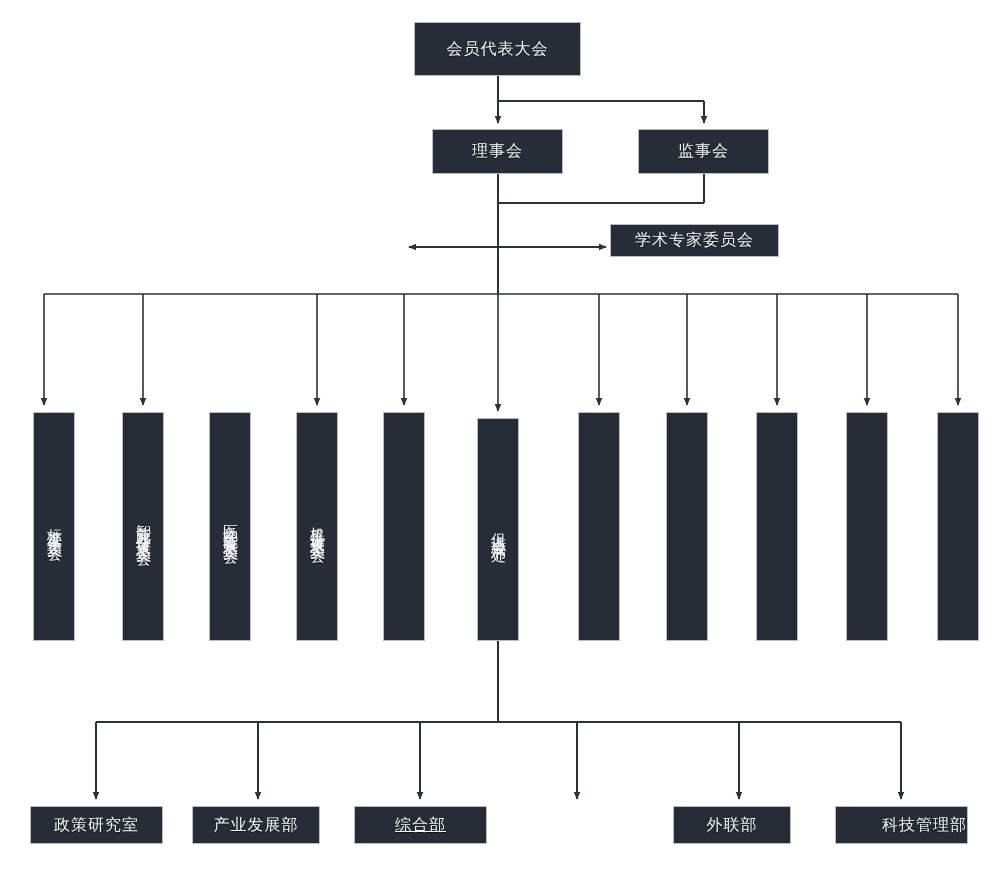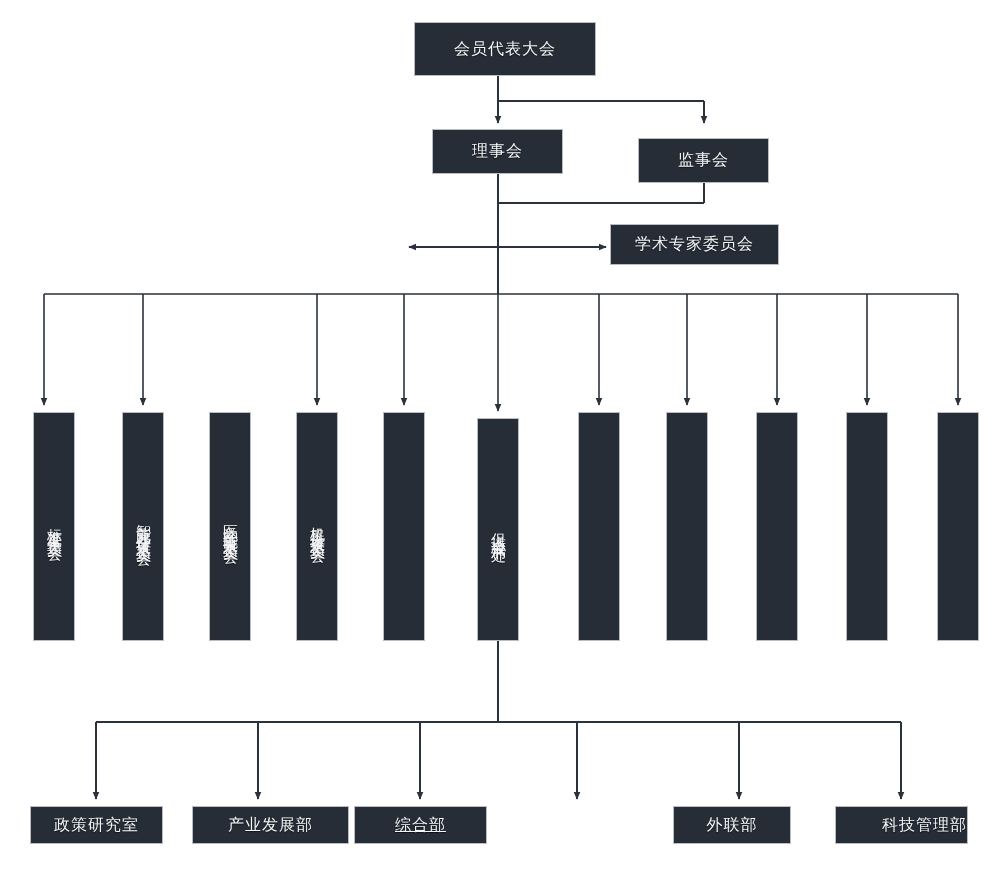--- a/index.html
+++ b/index.html
@@ -116,32 +116,32 @@
       <path d="M96,722 L901,722"></path>
       <path d="M96,722 L96,799" marker-end="url(#arrowhead)"></path>
       <path d="M258,722 L258,799" marker-end="url(#arrowhead)"></path>
       <path d="M420,722 L420,799" marker-end="url(#arrowhead)"></path>
       <path d="M577,722 L577,799" marker-end="url(#arrowhead)"></path>
       <path d="M739,722 L739,799" marker-end="url(#arrowhead)"></path>
       <path d="M901,722 L901,799" marker-end="url(#arrowhead)"></path>
     </g>
   </svg>
 
-  <div class="node horizontal" style="left:414px; top:22px; width:182px; height:54px;">
+  <div class="node horizontal" style="left:414px; top:22px; width:167px; height:54px;">
     <span class="node-label">会员代表大会</span>
   </div>
 
   <div class="node horizontal" style="left:432px; top:129px; width:131px; height:45px;text-align:right;">
     <span class="node-label">理事会</span>
   </div>
-  <div class="node horizontal" style="left:638px; top:129px; width:131px; height:45px;margin-top:9px;">
+  <div class="node horizontal" style="left:638px; top:129px; width:131px; height:45px;">
     <span class="node-label">监事会</span>
   </div>
 
-  <div class="node horizontal" style="left:610px; top:224px; width:169px; height:41px;">
+  <div class="node horizontal" style="left:610px; top:224px; width:169px; height:33px;">
     <span class="node-label">学术专家委员会</span>
   </div>
 
   <div class="node vertical" style="left:33px; top:412px; width:42px; height:229px;">
     <span class="node-label">标准工作委员会</span>
   </div>
   <div class="node vertical" style="left:122px; top:412px; width:42px; height:229px;">
     <span class="node-label">智能元器件技术委员会</span>
   </div>
   <div class="node vertical" style="left:209px; top:412px; width:42px; height:229px;">
@@ -168,21 +168,21 @@
   <div class="node vertical empty" style="left:846px; top:412px; width:42px; height:229px;">
     <span class="node-label"></span>
   </div>
   <div class="node vertical empty" style="left:937px; top:412px; width:42px; height:229px;">
     <span class="node-label"></span>
   </div>
 
   <div class="node horizontal" style="left:30px; top:806px; width:133px; height:38px;">
     <span class="node-label">政策研究室</span>
   </div>
-  <div class="node horizontal" style="left:192px; top:806px; width:157px; height:38px;">
+  <div class="node horizontal" style="left:192px; top:806px; width:128px; height:38px;">
     <span class="node-label">产业发展部</span>
   </div>
   <div class="node horizontal" style="left:354px; top:806px; width:133px; height:38px;text-decoration:underline;">
     <span class="node-label">综合部</span>
   </div>
   <div class="node horizontal" style="left:673px; top:806px; width:118px; height:38px;">
     <span class="node-label">外联部</span>
   </div>
   <div class="node horizontal" style="left:835px; top:806px; width:133px; height:38px;justify-content:flex-end;">
     <span class="node-label">科技管理部</span>

